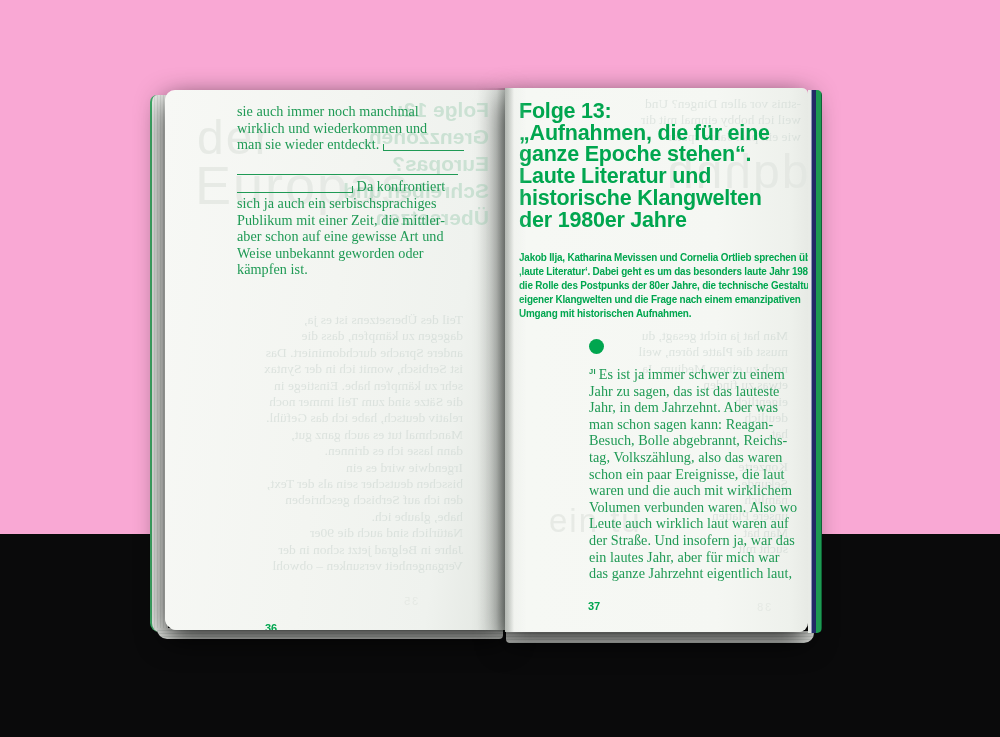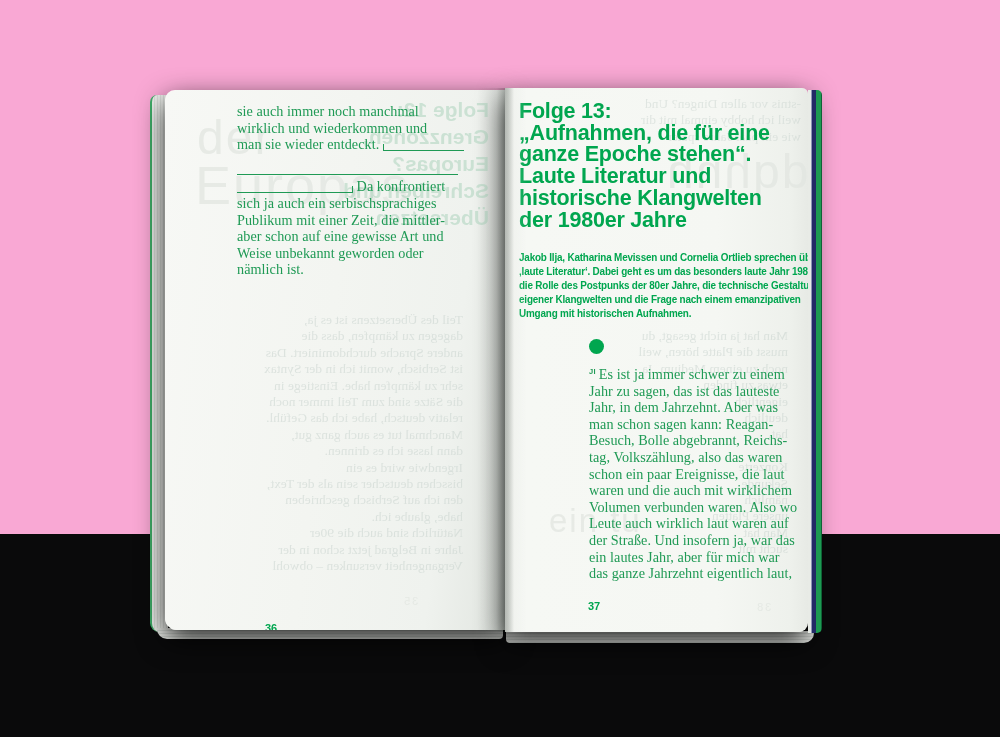--- a/index.html
+++ b/index.html
@@ -111,21 +111,21 @@
     <div class="lp-text">
         <div class="t-line">sie auch immer noch manchmal</div>
         <div class="t-line">wirklich und wiederkommen und</div>
         <div class="t-line">man sie wieder entdeckt. <span class="rule cap-s" style="width: 80px;"></span></div>
         <div class="t-line"><span class="rule" style="width: 221px;"></span></div>
         <div class="t-line"><span class="rule cap-e" style="width: 115px;"></span> Da konfrontiert</div>
         <div class="t-line">sich ja auch ein serbischsprachiges</div>
         <div class="t-line">Publikum mit einer Zeit, die mittler-</div>
         <div class="t-line">aber schon auf eine gewisse Art und</div>
         <div class="t-line">Weise unbekannt geworden oder</div>
-        <div class="t-line">nämlich ist.</div>
+        <div class="t-line">kämpfen ist.</div>
       </div>
 
     <div class="pagenum pn-left">36</div>
   </div>
 
   <div class="page page-right">
     <div class="ghost g-top-right g-mirror">
         <div class="g-line">-stnis vor allen Dingen? Und</div>
         <div class="g-line">weil ich hobby einmal mit dir</div>
         <div class="g-line">wie ein paar Jahre später</div>

